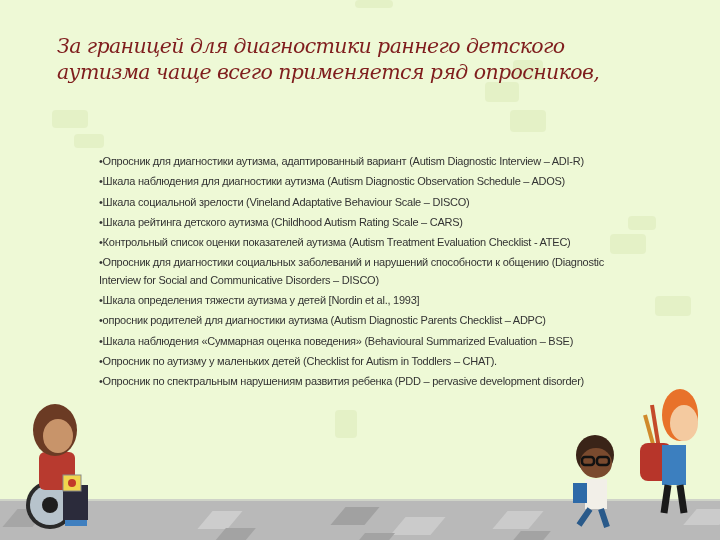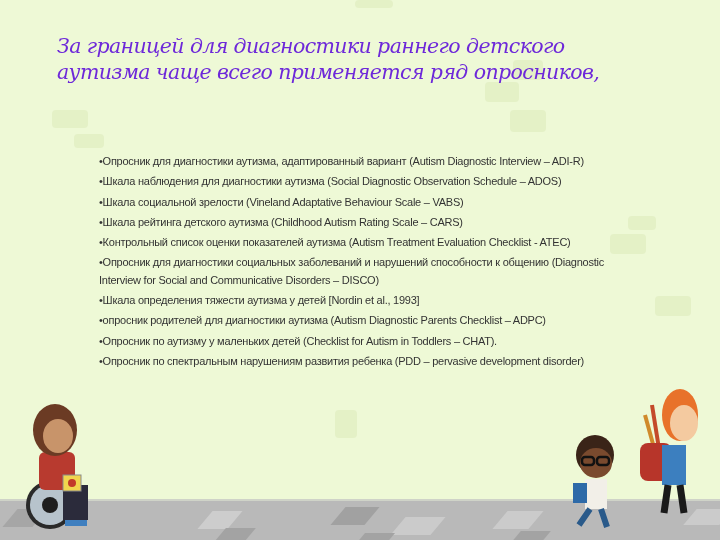--- a/index.html
+++ b/index.html
@@ -5,21 +5,21 @@
   html, body { margin: 0; padding: 0; }
   body {
     width: 720px; height: 540px; overflow: hidden; position: relative;
     background: #eef9d6;
     font-family: "Liberation Sans", sans-serif;
   }
   .blob { position: absolute; background: #e2f0c4; border-radius: 4px; opacity: 0.9; }
   .title {
     position: absolute; left: 57px; top: 33px; width: 560px;
     font-family: "DejaVu Serif", serif; font-style: italic;
-    font-size: 20.5px; line-height: 26px; color: #6d28d9;
+    font-size: 20.5px; line-height: 26px; color: #7f1d1d;
     letter-spacing: -0.6px;
   }
   .title span { display: block; }
   .list {
     position: absolute; left: 96px; top: 150px; width: 530px;
     font-size: 11px; line-height: 17.3px; color: #333;
     margin: 0; padding: 0; list-style: none; letter-spacing: -0.25px;
   }
   .list li { margin: 3px; padding: 0; }
   .floor {
@@ -43,27 +43,28 @@
 <div class="blob" style="left:655px;top:296px;width:36px;height:20px;"></div>
 <div class="blob" style="left:335px;top:410px;width:22px;height:28px;"></div>
 
 <div class="title">
   <span>За границей для диагностики раннего детского</span>
   <span>аутизма чаще всего применяется ряд опросников,</span>
 </div>
 
 <ul class="list">
   <li>•Опросник для диагностики аутизма, адаптированный вариант (Autism Diagnostic Interview – ADI-R)</li>
-  <li>•Шкала наблюдения для диагностики аутизма (Social Diagnostic Observation Schedule – ADOS)</li>
-  <li>•Шкала социальной зрелости (Vineland Adaptative Behaviour Scale – VABS)</li>
+  <li>•Шкала наблюдения для диагностики аутизма (Autism Diagnostic Observation Schedule – ADOS)</li>
+  <li>•Шкала социальной зрелости (Vineland Adaptative Behaviour Scale – DISCO)</li>
   <li>•Шкала рейтинга детского аутизма (Childhood Autism Rating Scale – CARS)</li>
   <li>•Контрольный список оценки показателей аутизма (Autism Treatment Evaluation Checklist - ATEC)</li>
   <li>•Опросник для диагностики социальных заболеваний и нарушений способности к общению (Diagnostic Interview for Social and Communicative Disorders – DISCO)</li>
   <li>•Шкала определения тяжести аутизма у детей [Nordin et al., 1993]</li>
   <li>•опросник родителей для диагностики аутизма (Autism Diagnostic Parents Checklist – ADPC)</li>
+  <li>•Шкала наблюдения «Суммарная оценка поведения» (Behavioural Summarized Evaluation – BSE)</li>
   <li>•Опросник по аутизму у маленьких детей (Checklist for Autism in Toddlers – CHAT).</li>
   <li>•Опросник по спектральным нарушениям развития ребенка (PDD – pervasive development disorder)</li>
 </ul>
 
 <div class="floor">
   <div class="tile" style="left:10px;top:8px;width:30px;height:18px;background:#a6a6a6;"></div>
   <div class="tile" style="left:205px;top:10px;width:30px;height:18px;background:#cdcdcd;"></div>
   <div class="tile" style="left:220px;top:27px;width:30px;height:14px;background:#a3a3a3;"></div>
   <div class="tile" style="left:338px;top:6px;width:34px;height:18px;background:#a1a1a1;"></div>
   <div class="tile" style="left:398px;top:16px;width:40px;height:18px;background:#cbcbcb;"></div>

